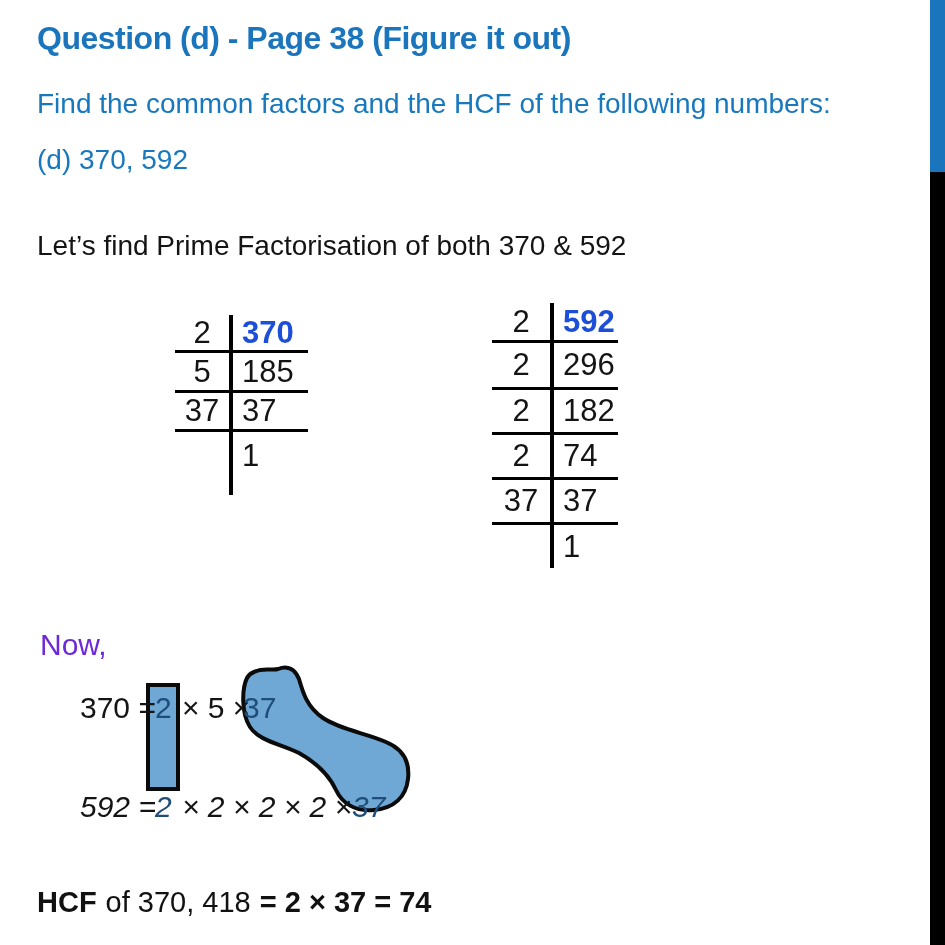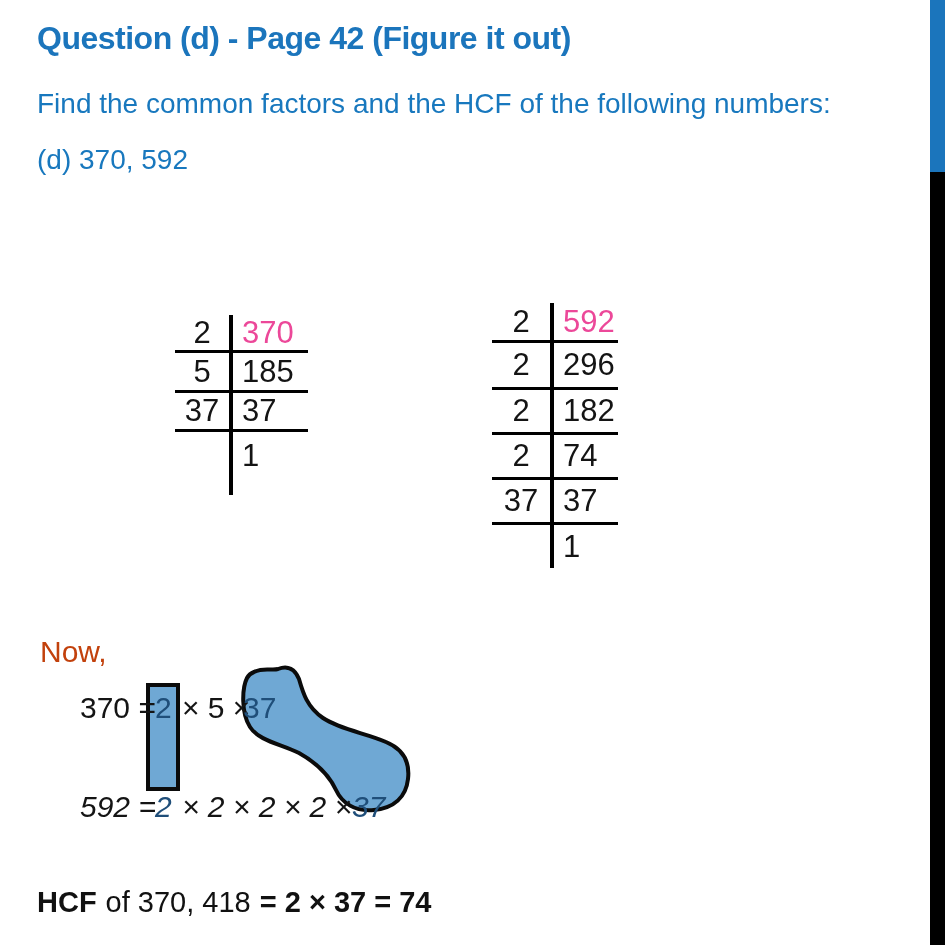--- a/index.html
+++ b/index.html
@@ -36,26 +36,26 @@
   
   .ftable{position:absolute;}
   .ftable-370{left:175px;top:315px;width:133px;}
   .ftable-592{left:492px;top:303px;width:126px;}
   .frow{display:flex;align-items:center;box-sizing:border-box;font-size:31px;color:#141414;}
   .frow.rule{border-bottom:3px solid #000;}
   .divisor{display:block;text-align:center;}
   .ftable-370 .divisor{width:54px;}
   .ftable-592 .divisor{width:58px;}
   .quotient{display:block;padding-left:13px;}
-  .quotient.head{color:#ec4899;font-weight:400;}
+  .quotient.head{color:#1d4ed8;font-weight:700;}
   .vline{position:absolute;top:0;width:4px;background:#000;}
   .ftable-370 .vline{left:54px;height:180px;}
   .ftable-592 .vline{left:58px;height:265px;}
 
-  .now-label{position:absolute;left:40px;top:628px;font-size:30px;color:#c2410c;margin-top:7px;}
+  .now-label{position:absolute;left:40px;top:628px;font-size:30px;color:#6d28d9;}
 
   
   .frag{position:absolute;font-size:30px;color:#141414;white-space:nowrap;z-index:3;}
   .eq1{top:691px;}
   .eq2{top:790px;font-style:italic;}
   .lhs{left:80px;}
   .f1{left:155px;color:#1F4E79;}
   .mid{left:182px;}
   .f2-1{left:243px;color:#1F4E79;}
   .f2-2{left:352px;color:#1F4E79;}
@@ -71,25 +71,26 @@
   .hcf-line .m{margin:0 9px;}
 </style>
 </head>
 <body>
 
 <div class="page">
 
   <div class="bar-blue"></div>
   <div class="bar-black"></div>
 
-  <div class="title">Question (d) - Page 42 (Figure it out)</div>
+  <div class="title">Question (d) - Page 38 (Figure it out)</div>
 
   <div class="q-line q1">Find the common factors and the HCF of the following numbers:</div>
   <div class="q-line q2">(d) 370, 592</div>
 
+  <div class="intro">Let’s find Prime Factorisation of both 370 &amp; 592</div>
 
   <div class="ftable ftable-370">
     <div class="vline"></div>
     <div class="frow rule" style="height:38px">
       <span class="divisor">2</span>
       <span class="quotient head">370</span>
     </div>
     <div class="frow rule" style="height:40px">
       <span class="divisor">5</span>
       <span class="quotient">185</span>

